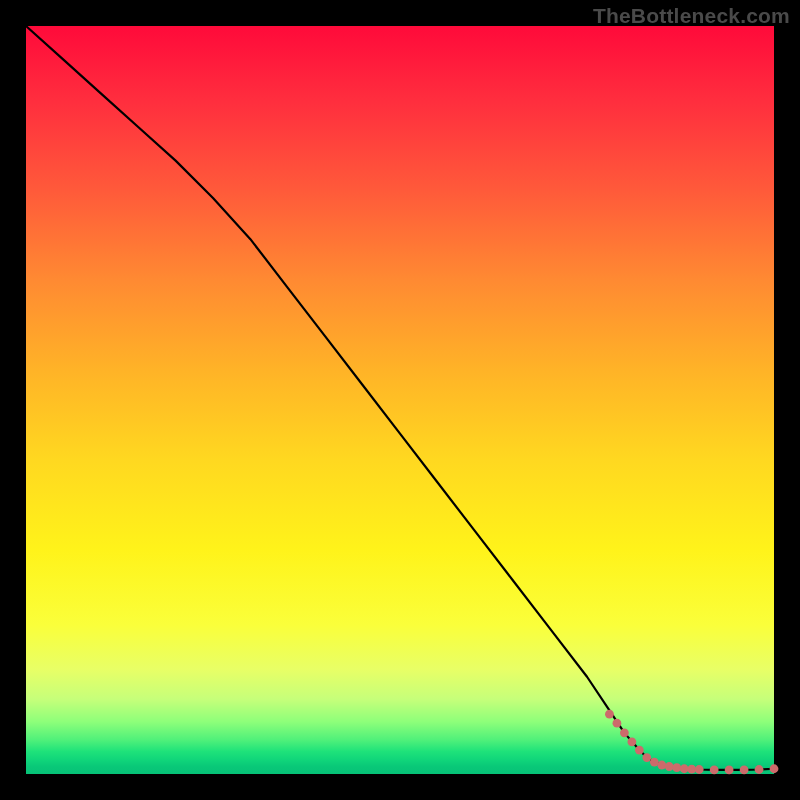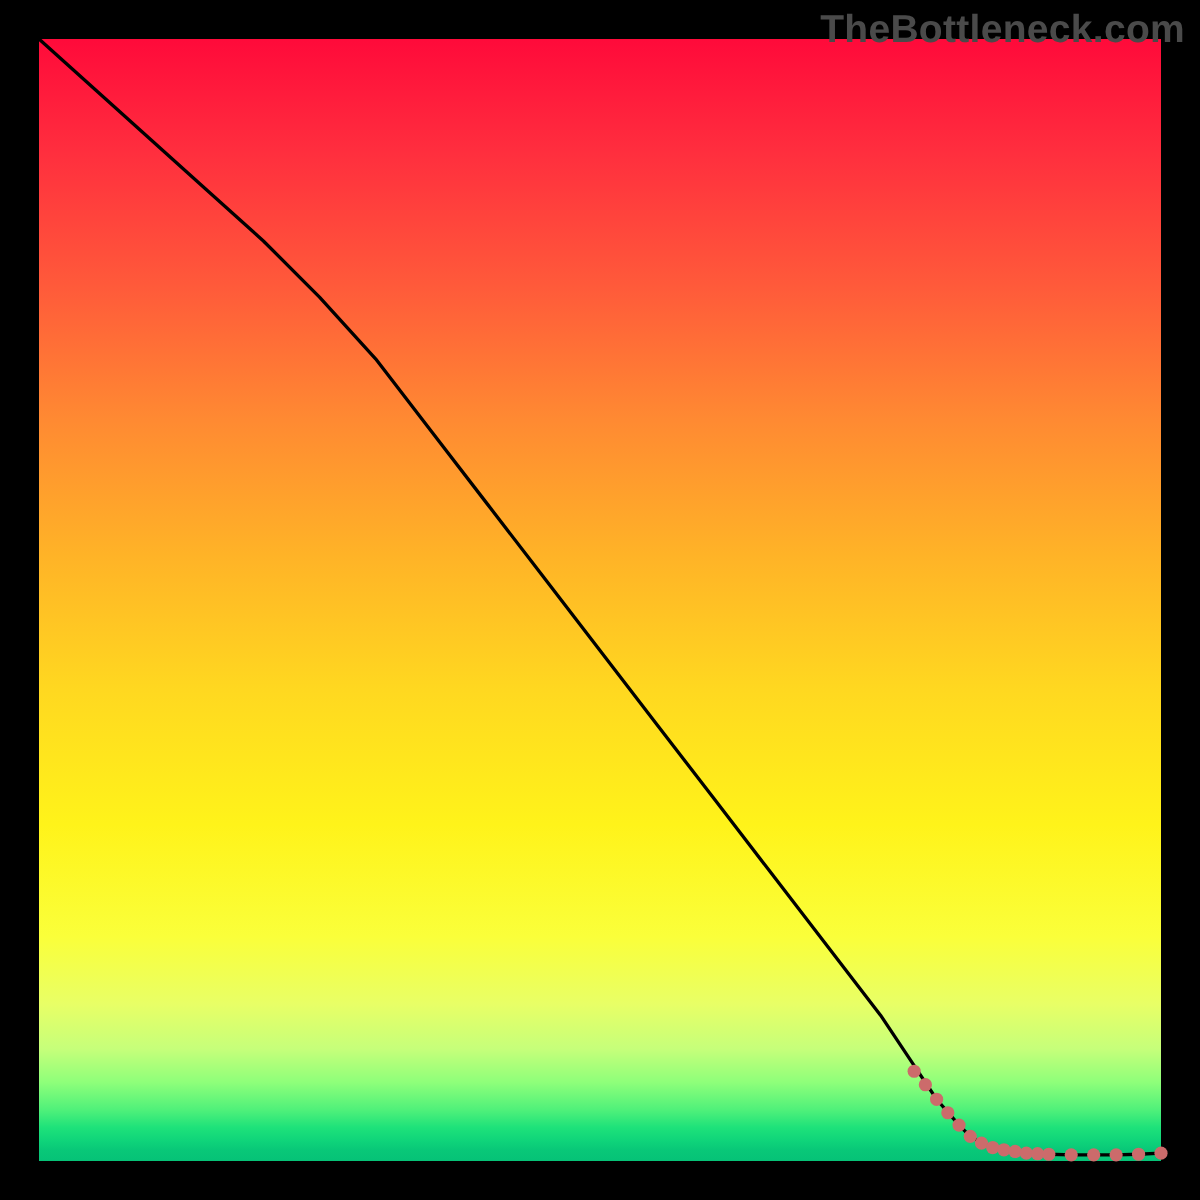--- a/index.html
+++ b/index.html
@@ -50,21 +50,21 @@
       #0fd47a 98.2%,
       #09c878 99%,
       #06c277 100%
     );
   }
   #watermark {
     position: absolute;
     top: 4px;
     right: 10px;
     color: #4a4a4a;
-    font-size: 26px;
+    font-size: 21px;
     font-weight: 600;
     letter-spacing: 0.2px;
     font-family: Arial, Helvetica, sans-serif;
     user-select: none;
   }
   svg#curve {
     position: absolute;
     left: 26px;
     top: 26px;
     width: 748px;

